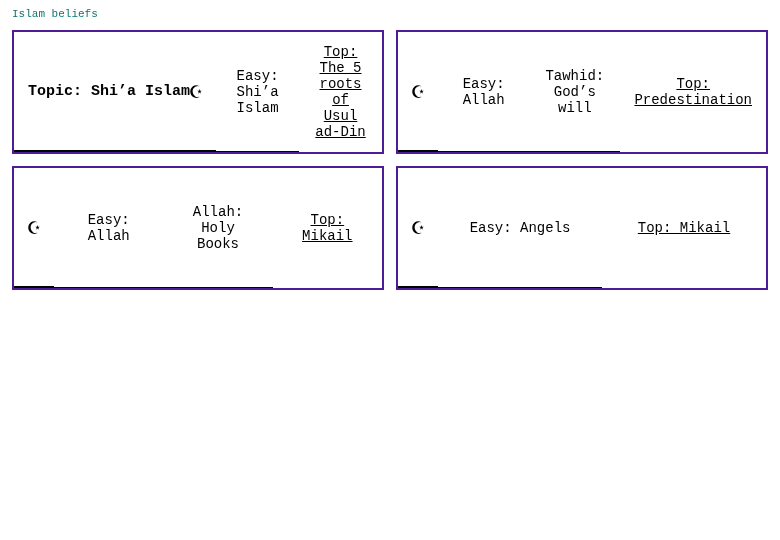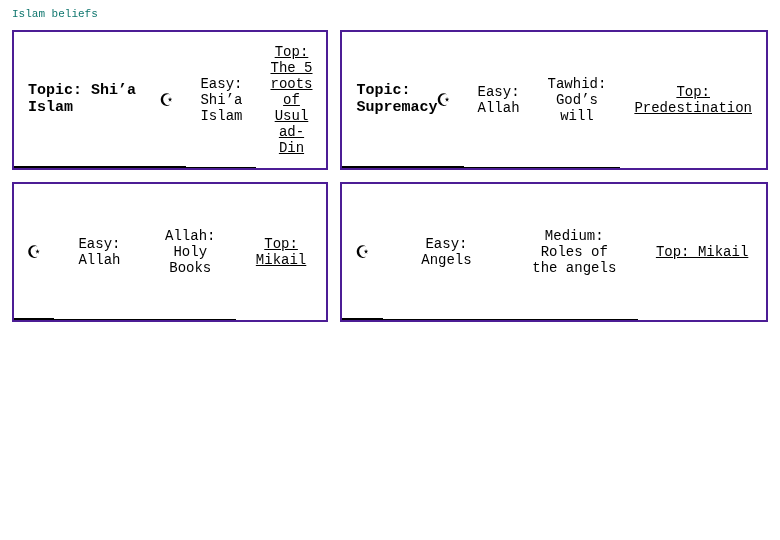--- a/index.html
+++ b/index.html
@@ -85,21 +85,20 @@
     <div class="card-row">
       <span>Easy: Shi’a Islam</span>
     </div>
     <div class="card-row">
       <span>Top: The 5 roots of Usul ad-Din</span>
     </div>
   </div>
 
   <div class="card">
     <div class="card-header">
-      <span class="topic-label">Topic: Supremacy</span>
       <span class="card-icon">☪</span>
     </div>
     <div class="card-row">
       <span>Easy: Allah</span>
     </div>
     <div class="card-row">
       <span>Tawhid: God’s will</span>
     </div>
     <div class="card-row">
       <span>Top: Predestination</span>
@@ -122,20 +121,17 @@
   </div>
 
   <div class="card">
     <div class="card-header">
       <span class="card-icon">☪</span>
     </div>
     <div class="card-row">
       <span>Easy: Angels</span>
     </div>
     <div class="card-row">
-      <span>Medium: Roles of the angels</span>
-    </div>
-    <div class="card-row">
       <span>Top: Mikail</span>
     </div>
   </div>
 
 </div>
 
 </body></html>

